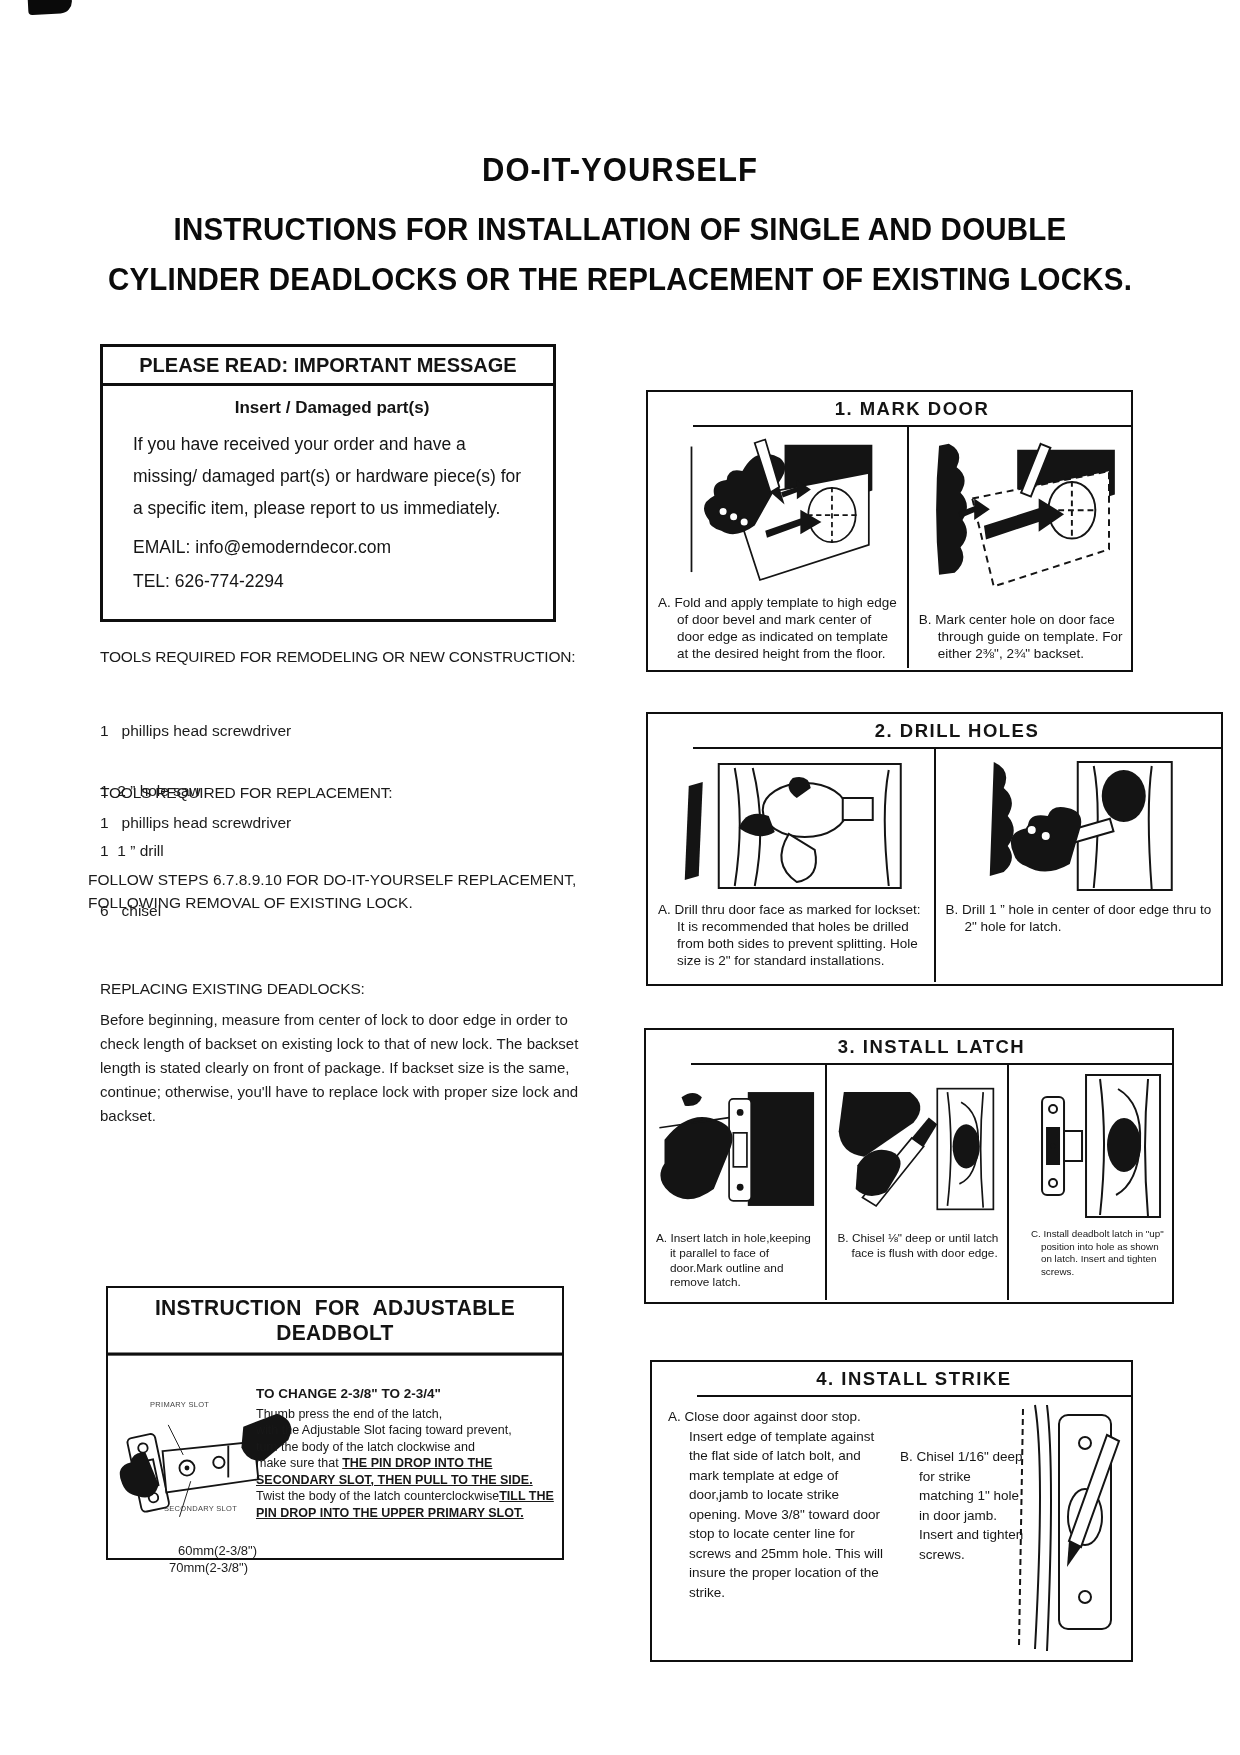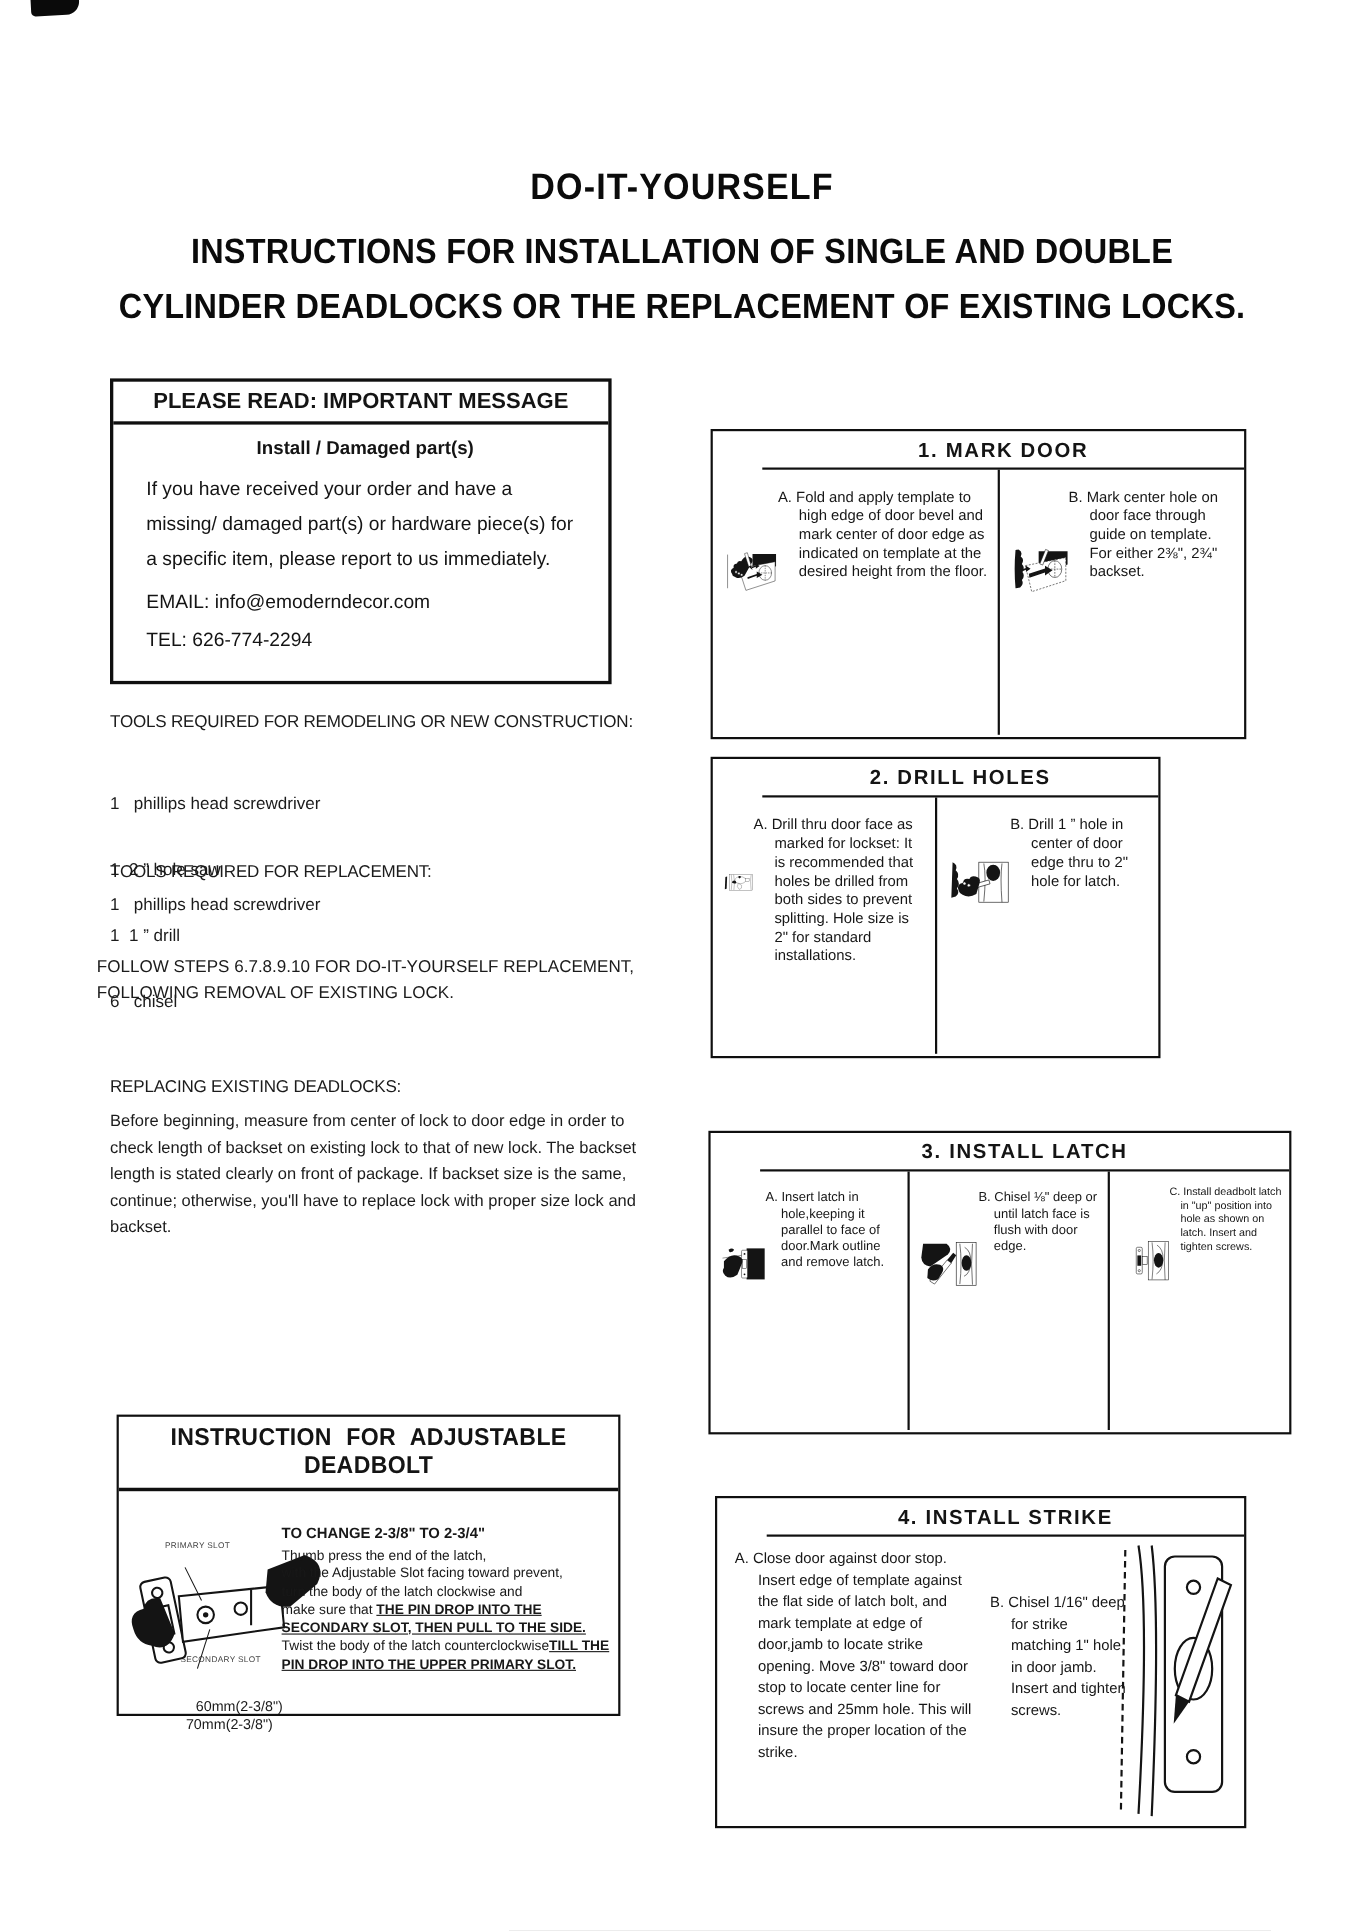--- a/index.html
+++ b/index.html
@@ -39,30 +39,30 @@
   .adj-text{position:absolute;left:148px;top:32px;width:300px;font-size:12.5px;line-height:16.5px;color:#181818}
   .adj-title{font-weight:700;font-size:13.5px;margin-bottom:3px}
   .adj-bold{font-weight:700;text-decoration:underline}
   .adj-sizes{position:absolute;left:70px;top:188px;font-size:13px;line-height:17px;color:#1b1b1b}
   .adj-sizes .s2{margin-left:-9px}
 
   
   .step-box{position:absolute;border:2.5px solid #0f0f0f;background:#fff}
   .step-header{font-size:18.5px;font-weight:700;text-align:center;letter-spacing:1.5px;padding:6px 0 5px;border-bottom:2.5px solid #0f0f0f;transform-origin:center;margin-left:45px;}
   .panels{display:flex;height:calc(100% - 37px)}
-  .panel{display:flex;padding:9px 8px 6px 10px;border-right:2.5px solid #0f0f0f;min-width:0}
+  .panel{display:flex;flex-direction:column;padding:9px 8px 6px 10px;border-right:2.5px solid #0f0f0f;min-width:0}
   .panel:last-child{border-right:none}
   .caption{font-size:13.5px;line-height:17px;margin-top:7px;padding-left:19px;text-indent:-19px;color:#161616}
 
   #step1{left:646px;top:390px;width:487px;height:282px}
   #step1 .panel-a{flex:0 0 54%}
   #step1 .panel-b{flex:1}
   #step1 svg{height:168px;width:100%}
 
-  #step2{left:646px;top:688px;width:409px;height:274px}
+  #step2{left:646px;top:712px;width:577px;height:274px}
   #step2 .panel{flex:1}
   #step2 svg{height:136px;width:100%}
 
   #step3{left:644px;top:1028px;width:530px;height:276px}
   #step3 .panel-a{flex:0 0 34.5%}
   #step3 .panel-b{flex:0 0 34.5%}
   #step3 .panel-c{flex:1;padding:6px 5px 6px 22px}
   #step3 svg{height:150px;width:100%}
   #step3 .caption{font-size:11.8px;line-height:14.8px;padding-left:14px;text-indent:-14px}
   #step3 .panel-c .caption{font-size:9.8px;line-height:12.6px;padding-left:10px;text-indent:-10px}
@@ -85,21 +85,21 @@
 
   <div class="scan-blob"></div>
 
   <div class="title t1">DO-IT-YOURSELF</div>
   <div class="title t2">INSTRUCTIONS FOR INSTALLATION OF SINGLE AND DOUBLE</div>
   <div class="title t3">CYLINDER DEADLOCKS OR THE REPLACEMENT OF EXISTING LOCKS.</div>
 
   <section class="important-box">
     <div class="ib-header">PLEASE READ: IMPORTANT MESSAGE</div>
     <div class="ib-body">
-      <div class="ib-sub">Install / Damaged part(s)</div>
+      <div class="ib-sub">Insert / Damaged part(s)</div>
       <p class="ib-text">If you have received your order and have a missing/ damaged part(s) or hardware piece(s) for a specific item, please report to us immediately.</p>
       <p class="ib-line">EMAIL: info@emoderndecor.com</p>
       <p class="ib-line">TEL: 626-774-2294</p>
     </div>
   </section>
 
   <div class="lbl" style="top:648px">TOOLS REQUIRED FOR REMODELING OR NEW CONSTRUCTION:</div>
   <div class="tools-list">
     <div>1   phillips head screwdriver</div>
     <div>1  2 ” hole saw</div>

